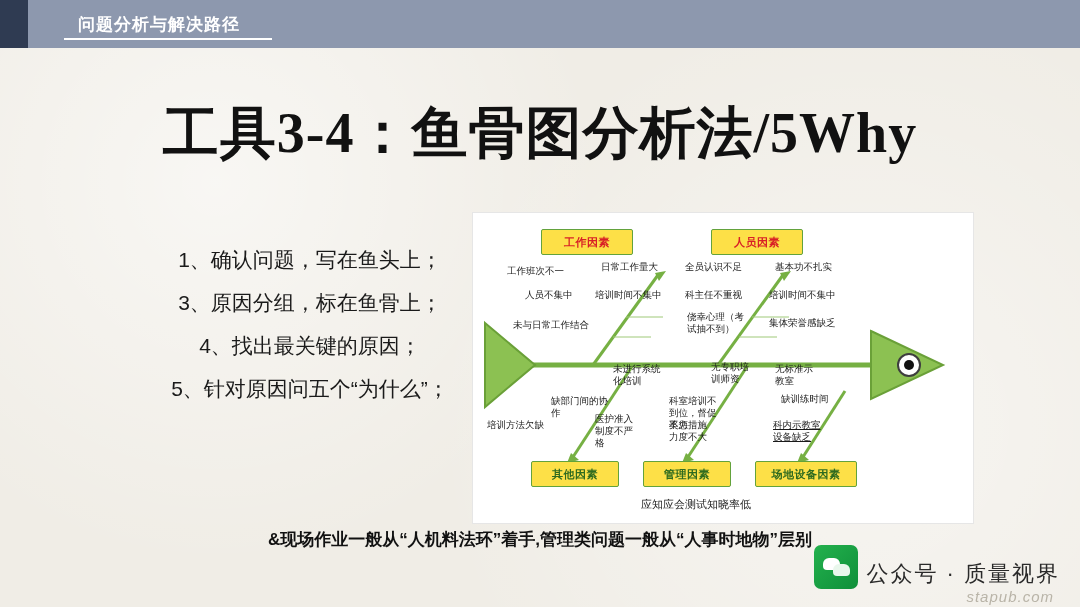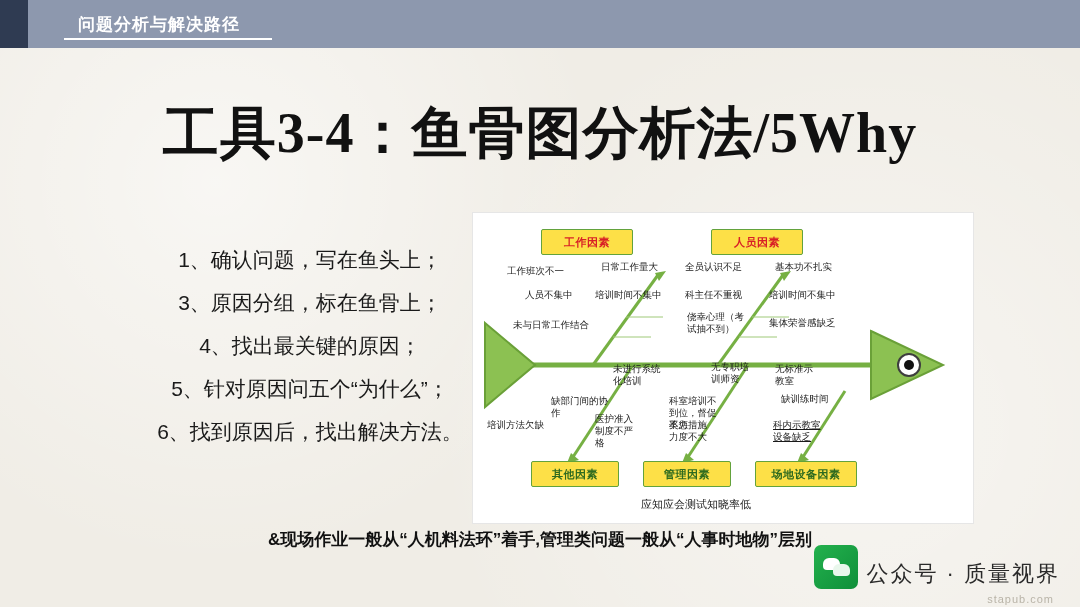--- a/index.html
+++ b/index.html
@@ -178,44 +178,44 @@
     font-size: 22px;
     color: #2a2a2a;
     letter-spacing: 2px;
     white-space: nowrap;
     font-family: "Liberation Sans", sans-serif;
   }
   .site-mark {
     position: absolute;
     right: 26px;
     bottom: 2px;
-    font-size: 11px;
+    font-size: 15px;
     color: #b9b4a8;
     letter-spacing: 1px;
+    font-style: italic;
   }
 </style>
 </head>
 <body>
 
 <div class="slide">
 
   <div class="header-bar">
     <div class="header-accent"></div>
     <div class="header-title">问题分析与解决路径</div>
     <div class="header-underline"></div>
   </div>
 
   <div class="main-title">工具3-4：鱼骨图分析法/5Why</div>
 
   <div class="steps">
     <div class="step">1、确认问题，写在鱼头上；</div>
     <div class="step">3、原因分组，标在鱼骨上；</div>
     <div class="step">4、找出最关键的原因；</div>
     <div class="step">5、针对原因问五个“为什么”；</div>
-    <div class="step">6、找到原因后，找出解决方法。</div>
   </div>
 
   <div class="figure">
 
     <svg class="fig-svg" width="500" height="310" viewBox="0 0 500 310">
 
       <line x1="60" y1="152" x2="400" y2="152" stroke="#76b043" stroke-width="5"></line>
 
       <polygon points="12,110 62,152 12,194" fill="#8cc152" stroke="#6aa038" stroke-width="2"></polygon>
 

